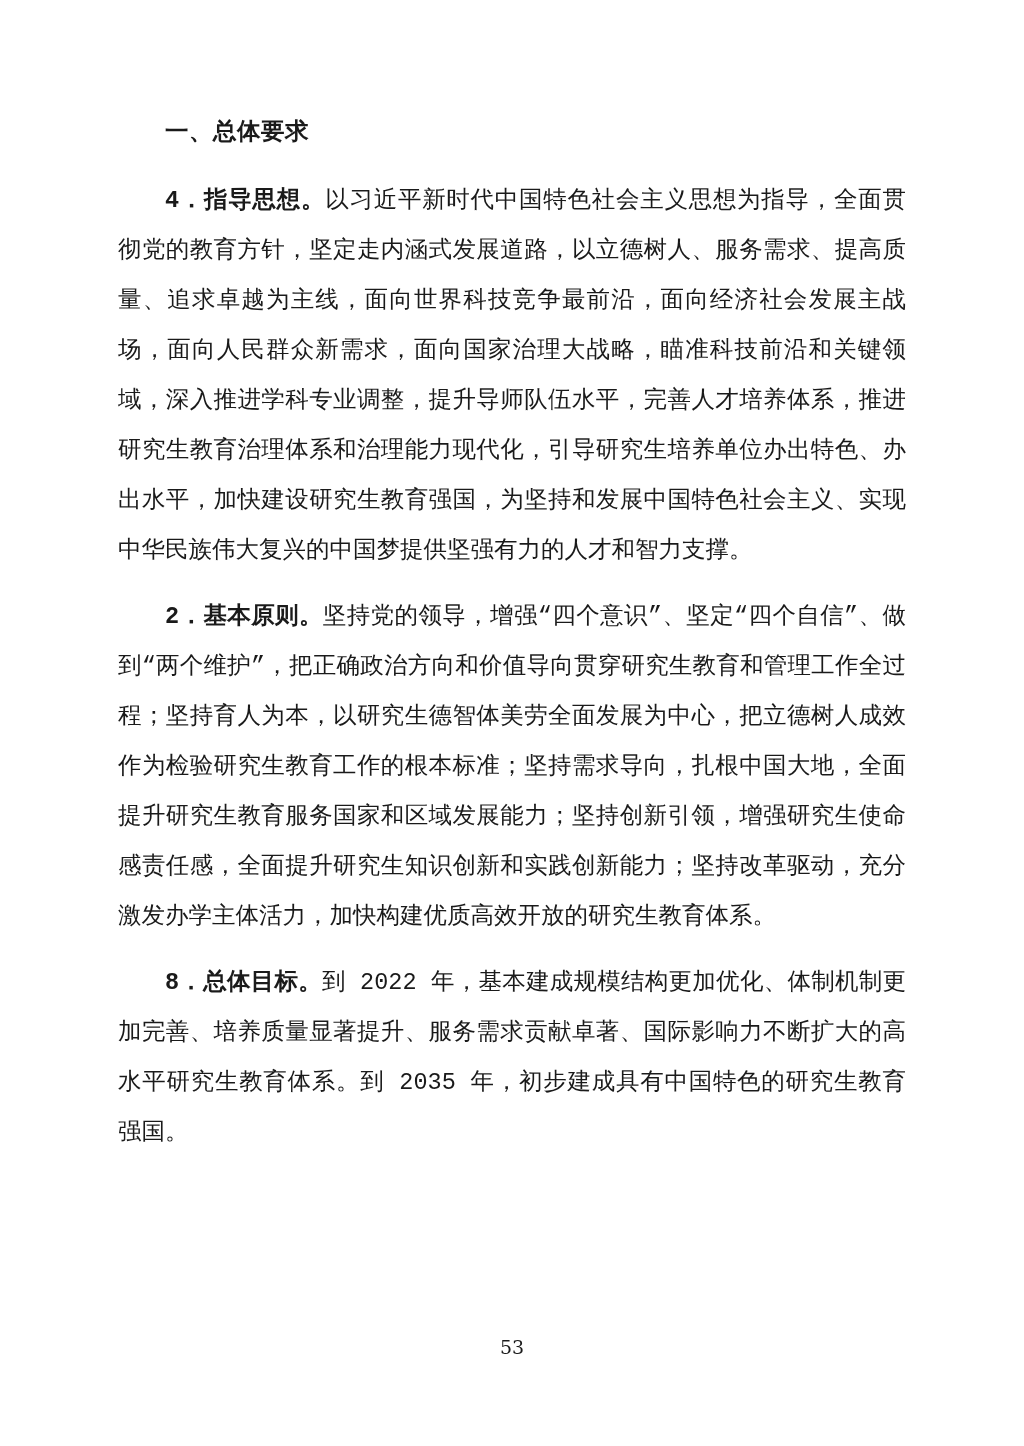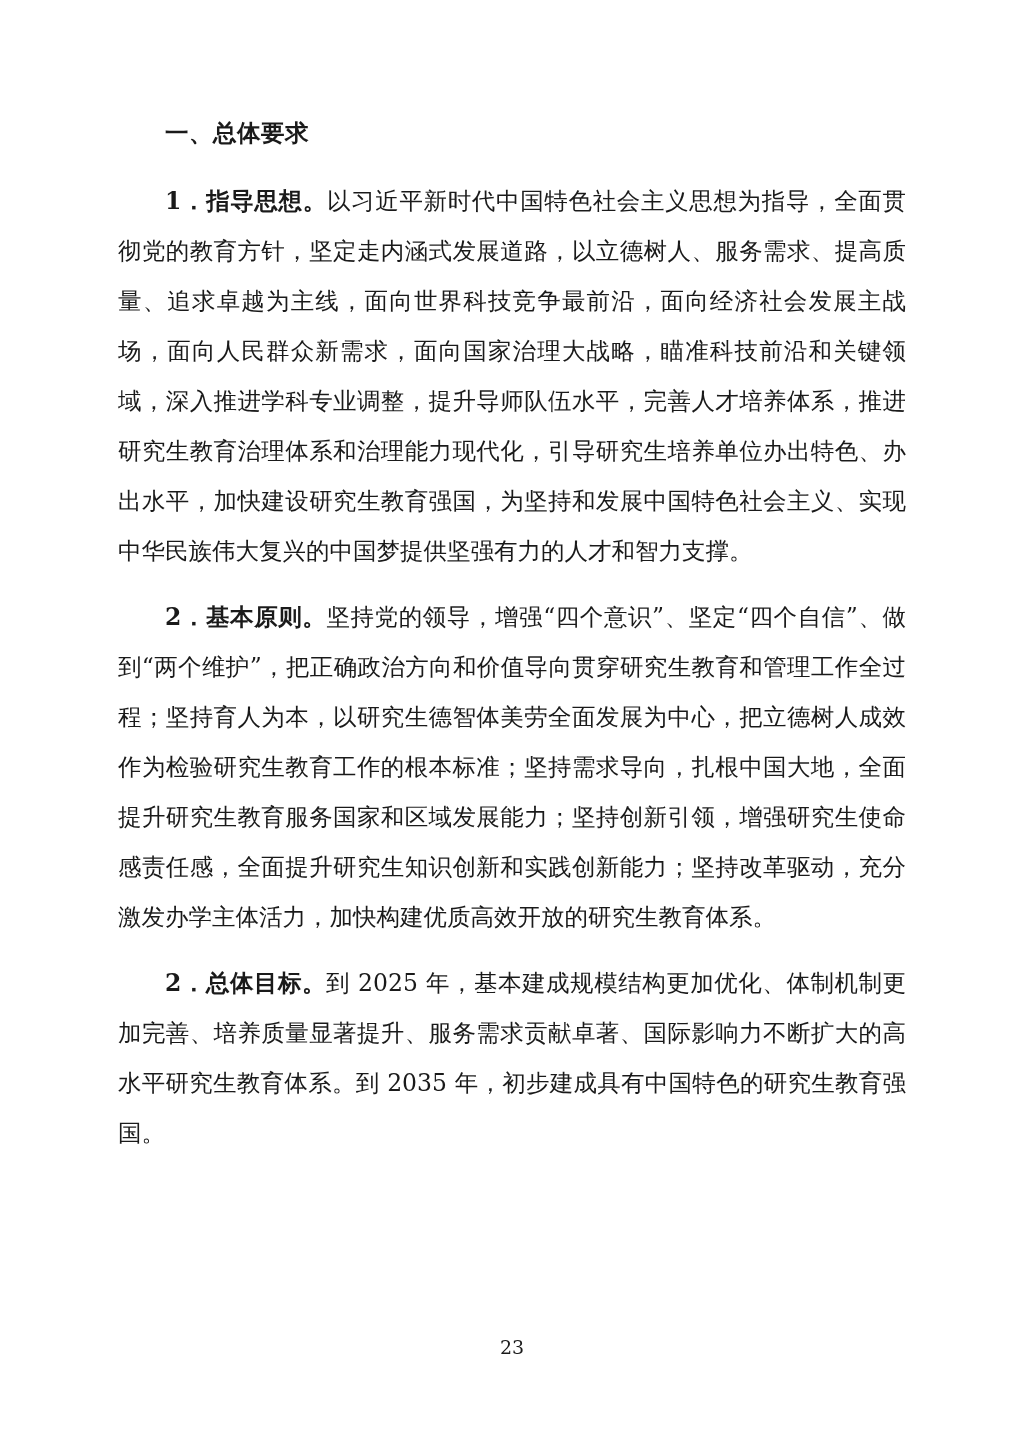--- a/index.html
+++ b/index.html
@@ -20,20 +20,21 @@
     width: 1024px;
     height: 1446px;
     padding: 108px 118px 60px 118px;
     position: relative;
   }
   .doc-body {
     font-size: 23.5px;
     line-height: 50px;
     text-align: justify;
     text-justify: inter-ideograph;
+    font-family: Liberation Mono, monospace;
   }
   .heading {
     font-weight: bold;
     text-indent: 2em;
     margin: 0 0 2px 0;
     letter-spacing: 0.5px;
   }
   .para {
     margin: 0;
     text-indent: 2em;
@@ -56,32 +57,32 @@
 </head>
 <body>
 
 <div class="page">
   <div class="doc-body">
 
     <p class="heading">一、总体要求</p>
 
     <div class="spacer-md"></div>
 
-    <p class="para"><span class="lead">1．指导思想。</span><span>以习近平新时代中国特色社会主义思想为指导，全面贯彻党的教育方针，坚定走内涵式发展道路，以立德树人、服务需求、提高质量、追求卓越为主线，面向世界科技竞争最前沿，面向经济社会发展主战场，面向人民群众新需求，面向国家治理大战略，瞄准科技前沿和关键领域，深入推进学科专业调整，提升导师队伍水平，完善人才培养体系，推进研究生教育治理体系和治理能力现代化，引导研究生培养单位办出特色、办出水平，加快建设研究生教育强国，为坚持和发展中国特色社会主义、实现中华民族伟大复兴的中国梦提供坚强有力的人才和智力支撑。</span></p>
+    <p class="para"><span class="lead">4．指导思想。</span><span>以习近平新时代中国特色社会主义思想为指导，全面贯彻党的教育方针，坚定走内涵式发展道路，以立德树人、服务需求、提高质量、追求卓越为主线，面向世界科技竞争最前沿，面向经济社会发展主战场，面向人民群众新需求，面向国家治理大战略，瞄准科技前沿和关键领域，深入推进学科专业调整，提升导师队伍水平，完善人才培养体系，推进研究生教育治理体系和治理能力现代化，引导研究生培养单位办出特色、办出水平，加快建设研究生教育强国，为坚持和发展中国特色社会主义、实现中华民族伟大复兴的中国梦提供坚强有力的人才和智力支撑。</span></p>
 
     <div class="spacer-md"></div>
 
     <p class="para"><span class="lead">2．基本原则。</span><span>坚持党的领导，增强“四个意识”、坚定“四个自信”、做到“两个维护”，把正确政治方向和价值导向贯穿研究生教育和管理工作全过程；坚持育人为本，以研究生德智体美劳全面发展为中心，把立德树人成效作为检验研究生教育工作的根本标准；坚持需求导向，扎根中国大地，全面提升研究生教育服务国家和区域发展能力；坚持创新引领，增强研究生使命感责任感，全面提升研究生知识创新和实践创新能力；坚持改革驱动，充分激发办学主体活力，加快构建优质高效开放的研究生教育体系。</span></p>
 
     <div class="spacer-md"></div>
 
-    <p class="para"><span class="lead">2．总体目标。</span><span>到 2025 年，基本建成规模结构更加优化、体制机制更加完善、培养质量显著提升、服务需求贡献卓著、国际影响力不断扩大的高水平研究生教育体系。到 2035 年，初步建成具有中国特色的研究生教育强国。</span></p>
+    <p class="para"><span class="lead">8．总体目标。</span><span>到 2022 年，基本建成规模结构更加优化、体制机制更加完善、培养质量显著提升、服务需求贡献卓著、国际影响力不断扩大的高水平研究生教育体系。到 2035 年，初步建成具有中国特色的研究生教育强国。</span></p>
 
     <div class="spacer-md"></div>
 
 
     <div class="spacer-md"></div>
 
 
   </div>
 
-  <div class="page-number">23</div>
+  <div class="page-number">53</div>
 </div>
 
 </body></html>

